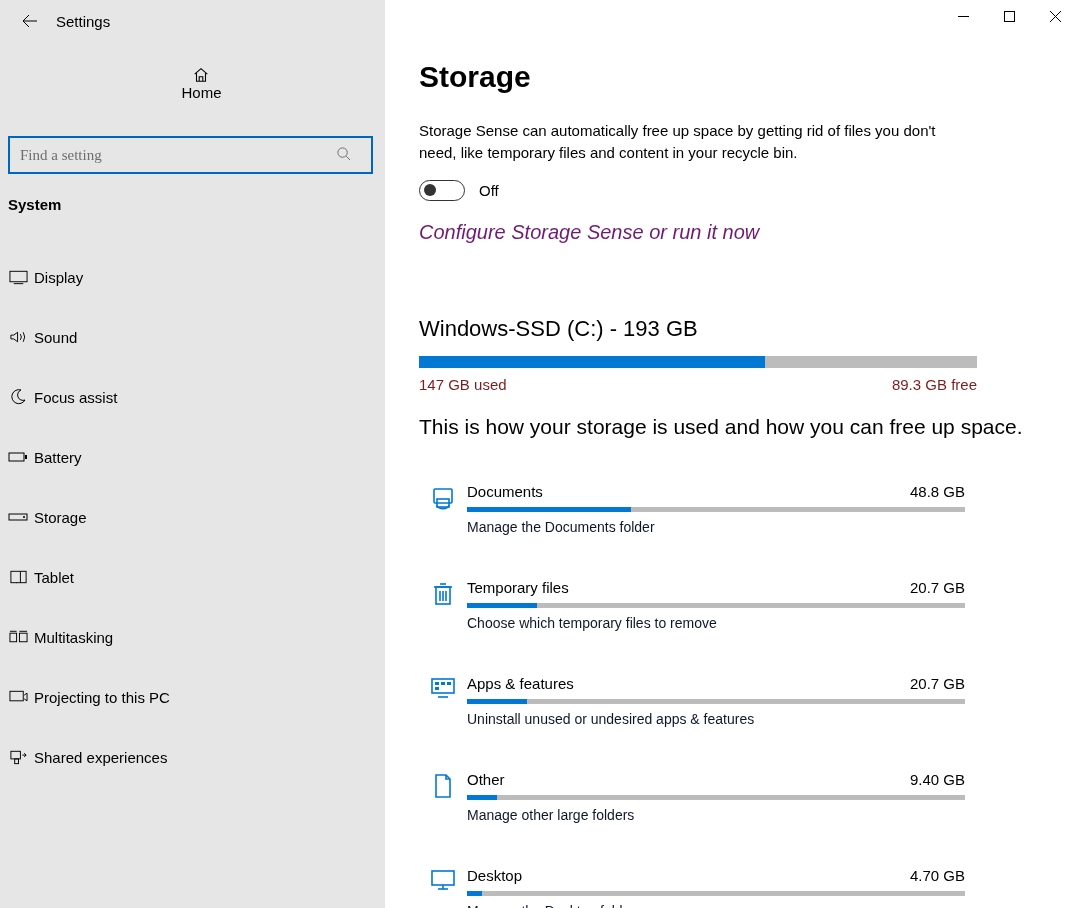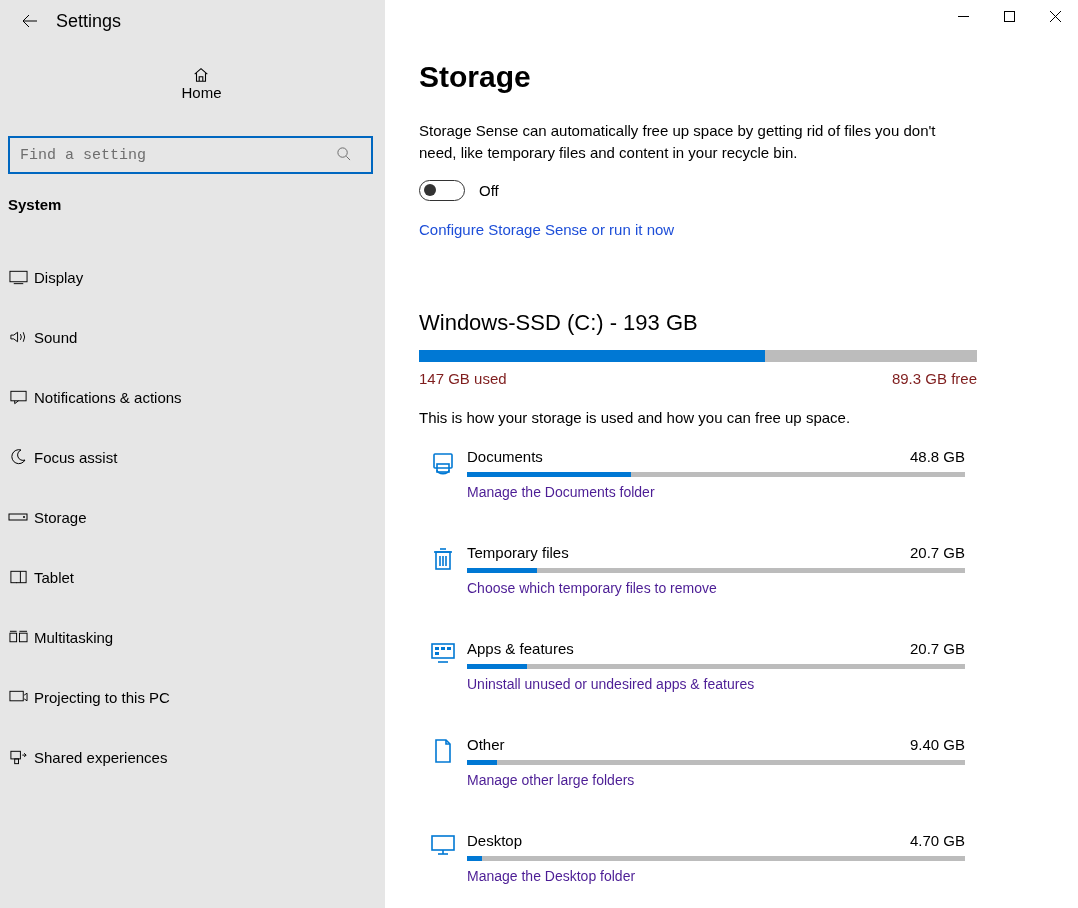--- a/index.html
+++ b/index.html
@@ -26,21 +26,21 @@
 }
 .back-btn {
   width: 40px;
   height: 42px;
   display: flex;
   align-items: center;
   justify-content: center;
   cursor: pointer;
 }
 .app-title {
-  font-size: 18px;
+  font-size: 15px;
   padding-left: 6px;
 }
 .home-row {
   display: flex;
   align-items: center;
   height: 60px;
   padding-left: 16px;
   cursor: pointer;
   margin-top: 24px;
   flex-direction: column;
@@ -50,21 +50,21 @@
 .search-wrap {
   margin: 10px 12px 4px 8px;
 }
 .search {
   width: 100%;
   height: 38px;
   border: 2px solid #0067c0;
   background: #e6e6e6;
   padding: 0 34px 0 10px;
   font-size: 15px;
-  font-family: Liberation Mono, monospace;
+  font-family: Liberation Serif, serif;
   outline: none;
   color: #6d28d9;
 }
 .search::placeholder { color: #6e6e6e; }
 .search-icon {
   position: relative;
   float: right;
   margin-top: -28px;
   margin-right: 22px;
 }
@@ -129,39 +129,39 @@
   cursor: pointer;
 }
 .toggle .knob {
   width: 12px; height: 12px;
   background: #333;
   border-radius: 50%;
   position: absolute;
   top: 3px; left: 4px;
 }
 .toggle-label { font-size: 15px; margin-left: 14px; }
-.link { color: #1d4ed8; font-size: 15px; cursor: pointer; }
+.link { color: #701a75; font-size: 20px; cursor: pointer; font-style: italic; }
 .drive-section { margin-top: 72px; }
 .drive-title { font-size: 22px; font-weight: 400; margin-bottom: 14px; }
 .drive-bar { width: 558px; height: 12px; background: #bcbcbc; position: relative; }
 .drive-bar .fill { height: 100%; background: #0078d4; }
 .drive-stats { display:flex; justify-content:space-between; width:558px; font-size:15px; color:#7f1d1d; margin-top:8px; margin-bottom: 22px; }
-.how-text { font-size:15px; margin-bottom: 22px; }
+.how-text { font-size:21px; margin-bottom: 44px; }
 .cat-list { display:flex; flex-direction:column; gap: 44px; }
 .cat {
   display:flex;
   align-items:flex-start;
   cursor: pointer;
 }
 .cat .cicon { width: 48px; display:flex; justify-content:center; padding-top:2px; }
 .cat .cbody { flex:1; }
 .cat .crow { display:flex; justify-content:space-between; align-items:baseline; width: 498px; font-size:15px; }
 .cat .cbar { width:498px; height:5px; background:#bcbcbc; margin-top:7px; margin-bottom:7px; }
 .cat .cbar .cfill { height:100%; background:#0078d4; }
-.cat .cdesc { font-size:14px; color:#4c1d95; }
+.cat .cdesc { font-size:14px; color:#0f172a; }
 svg { display:block; }
 </style>
 </head>
 <body>
 
 <div class="sidebar">
   <div class="titlebar-row">
     <div class="back-btn">
       <svg width="16" height="16" viewBox="0 0 16 16">
           <path d="M7 2 L1 8 L7 14 M1 8 H15" stroke="#000" stroke-width="1" fill="none"></path>
@@ -205,34 +205,34 @@
       <span class="icon">
           <svg width="19" height="16" viewBox="0 0 20 16">
             <path d="M2 6 H5 L9 3 V13 L5 10 H2 Z" stroke="#000" fill="none"></path>
             <path d="M12 5 Q14 8 12 11 M15 3 Q18 8 15 13" stroke="#000" fill="none"></path>
           </svg>
         </span>
       <span class="label">Sound</span>
     </div>
     <div class="nav-item">
       <span class="icon">
-          <svg width="19" height="16" viewBox="0 0 20 16">
-            <rect x="2" y="2" width="16" height="10" stroke="#000" fill="none"></rect>
-            <path d="M6 12 L6 15 L10 12" stroke="#000" fill="none"></path>
-          </svg>
-        </span>
-      <span class="label">Notifications &amp; actions</span>
-    </div>
-    <div class="nav-item">
-      <span class="icon">
           <svg width="18" height="18" viewBox="0 0 18 18">
             <path d="M12 2 A7 7 0 1 0 16 12 A5 5 0 0 1 12 2" stroke="#000" fill="none"></path>
           </svg>
         </span>
       <span class="label">Focus assist</span>
+    </div>
+    <div class="nav-item">
+      <span class="icon">
+          <svg width="20" height="12" viewBox="0 0 20 12">
+            <rect x="1" y="2" width="15" height="8" stroke="#000" fill="none"></rect>
+            <rect x="17" y="4" width="2" height="4" fill="#000"></rect>
+          </svg>
+        </span>
+      <span class="label">Battery</span>
     </div>
     <div class="nav-item">
       <span class="icon">
           <svg width="20" height="10" viewBox="0 0 20 10">
             <rect x="1" y="2" width="18" height="6" stroke="#000" fill="none"></rect>
             <circle cx="16" cy="5" r="1" fill="#000"></circle>
           </svg>
         </span>
       <span class="label">Storage</span>
     </div>

